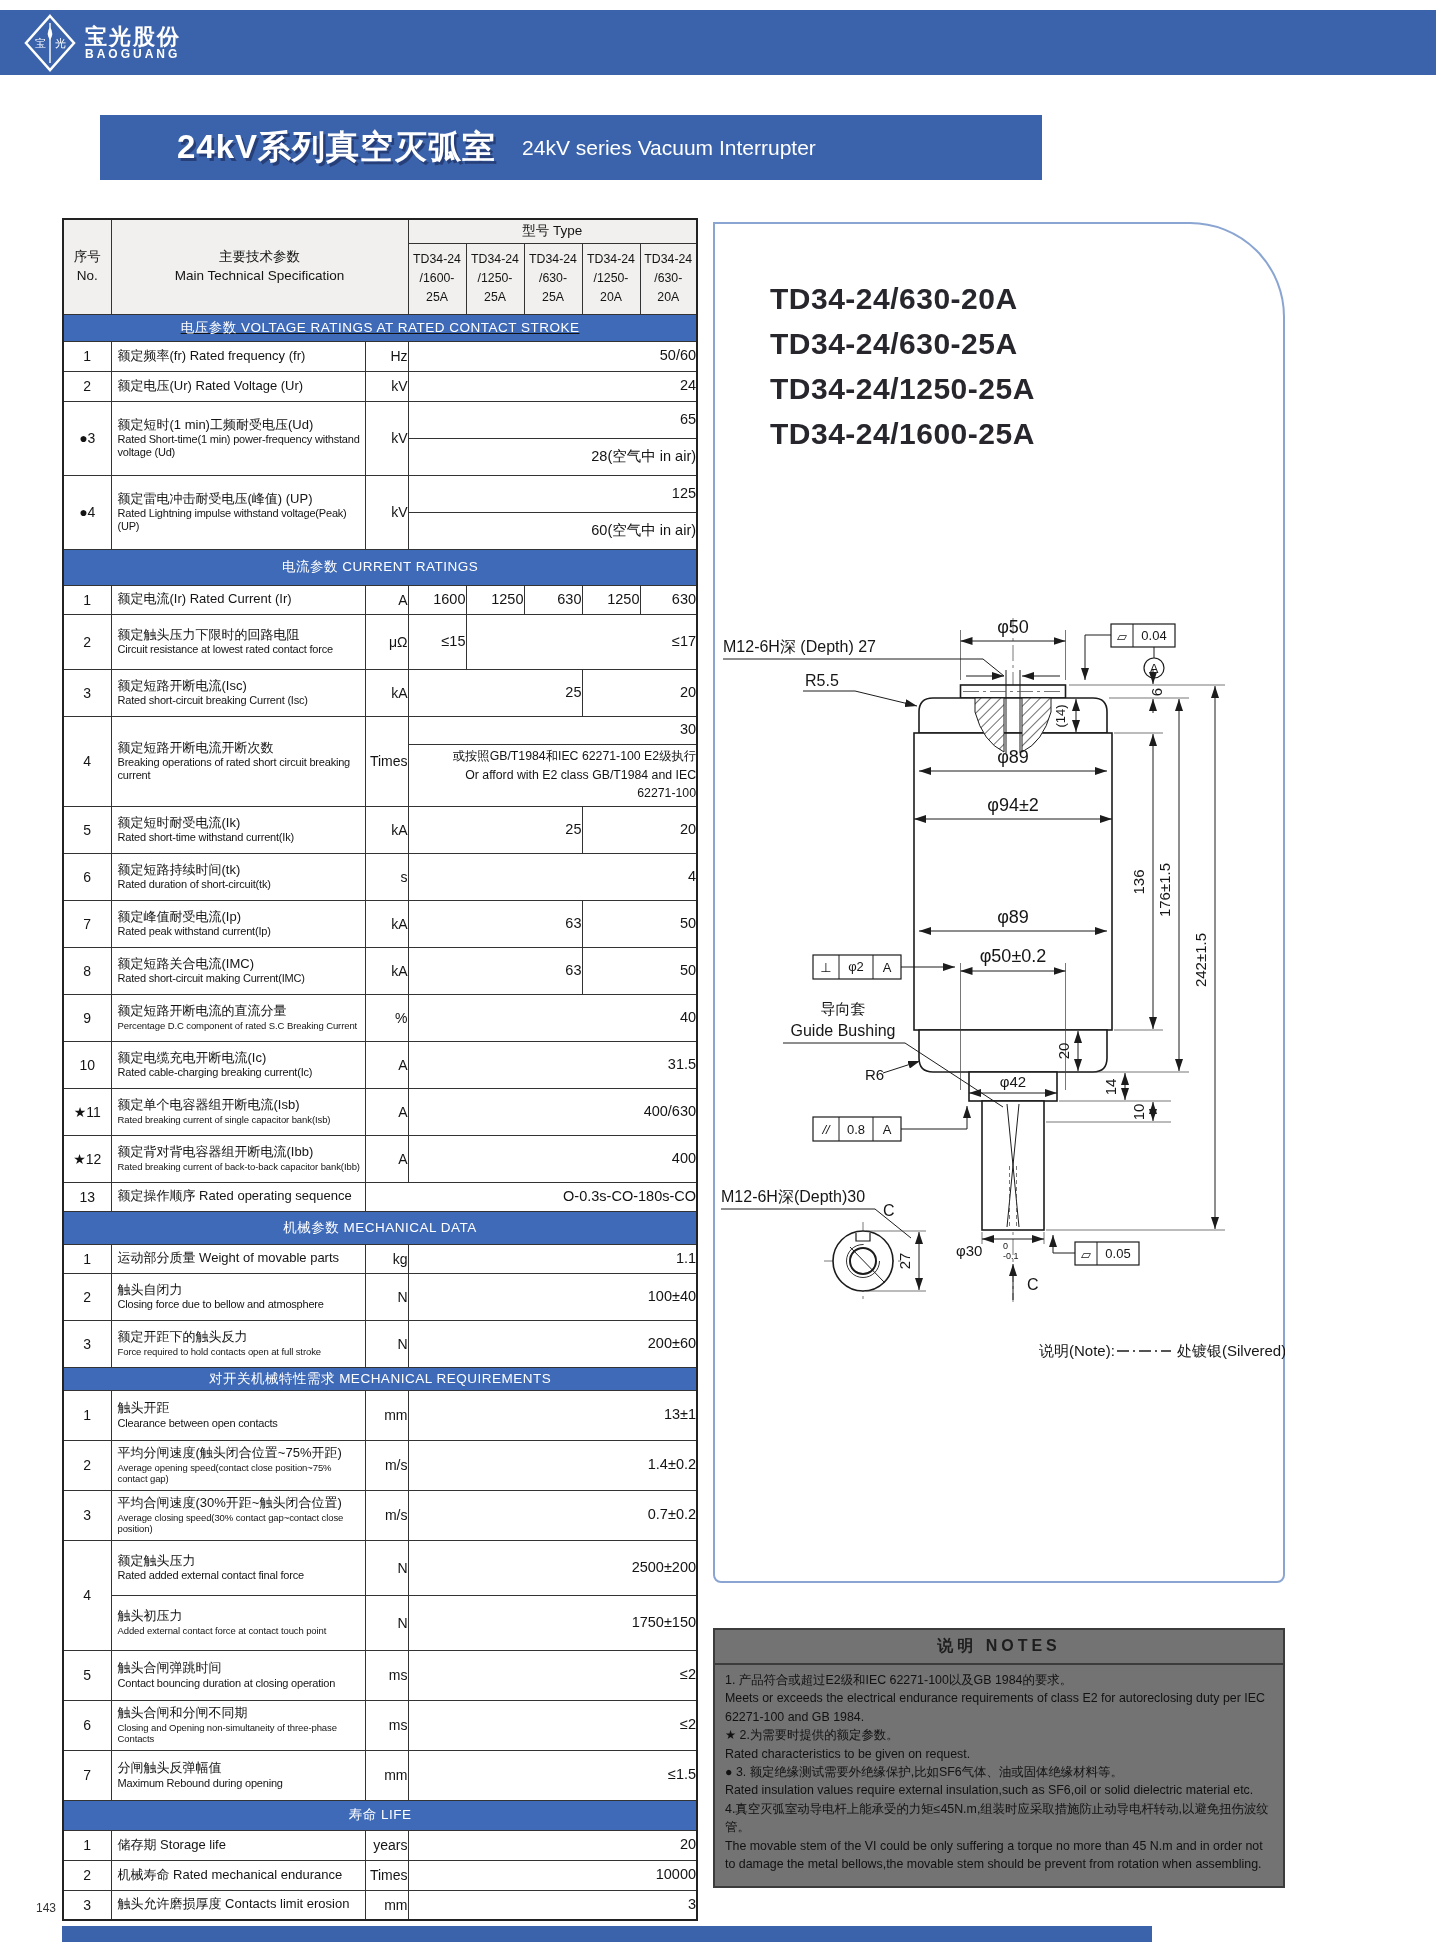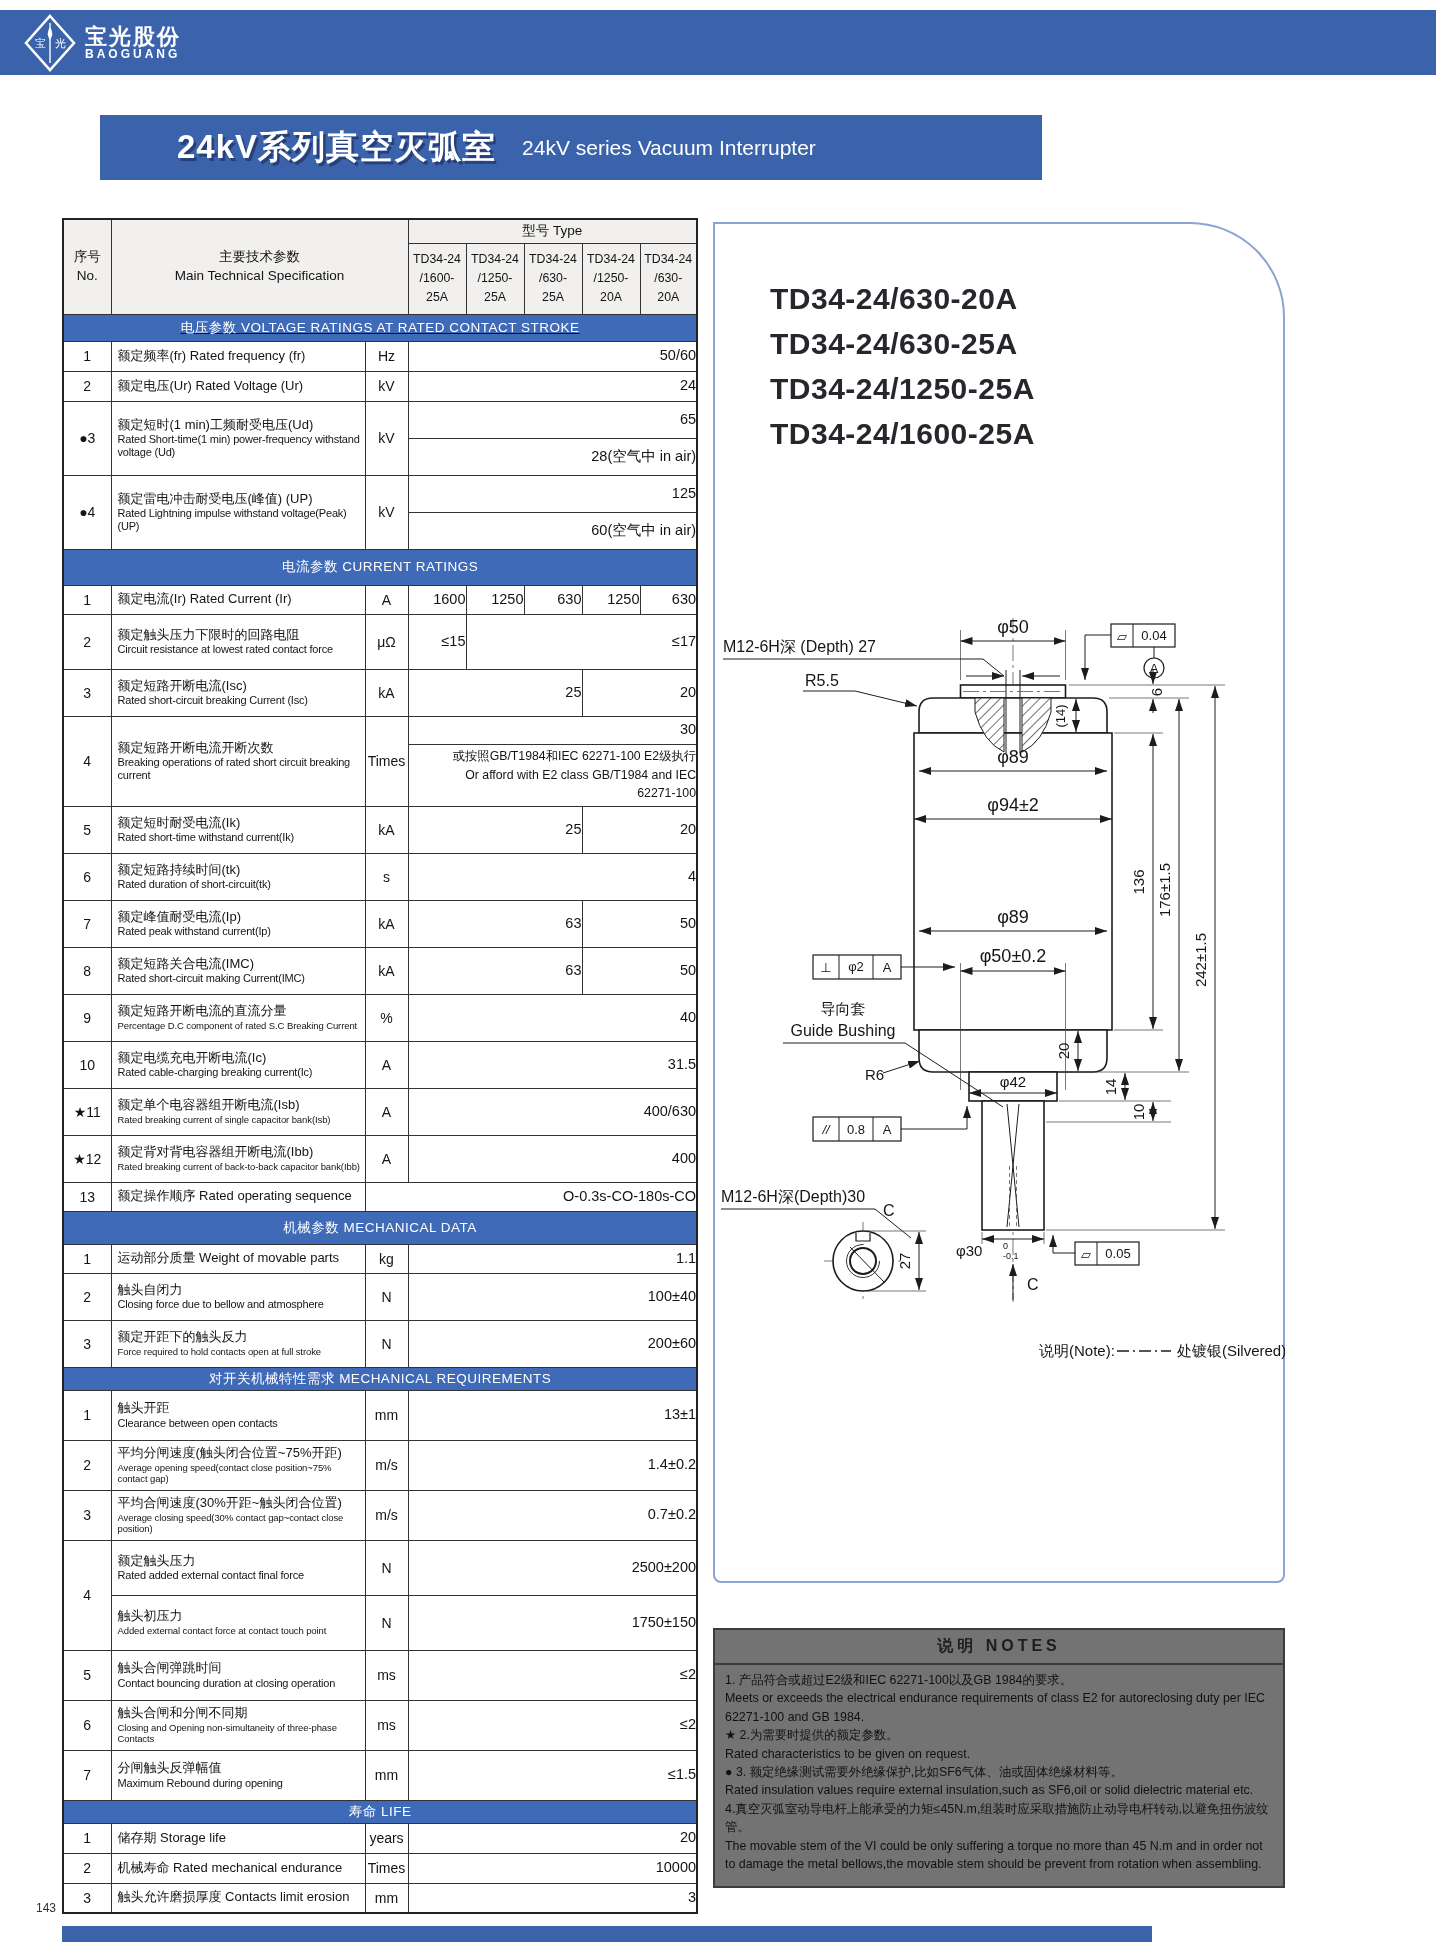--- a/index.html
+++ b/index.html
@@ -24,21 +24,21 @@
   #spec-tbl td{border:1px solid #333;padding:0;vertical-align:middle;overflow:hidden;}
   #spec-tbl .sec{background:var(--c-sec,#3e6ab8);color:#fff;text-align:center;font-size:13.5px;letter-spacing:.5px;}
   #spec-tbl .hd{background:#f1f0ee;text-align:center;font-size:13.5px;line-height:1.4;}
   #spec-tbl .pre{white-space:pre-line;}
   #spec-tbl .model{font-size:12.3px;line-height:1.55;}
   #spec-tbl .no{text-align:center;font-size:14px;}
   #spec-tbl .lab{padding:2px 3px 2px 6px;}
   .cn{font-size:13px;line-height:1.3;white-space:nowrap;}
   .en{font-size:11px;line-height:1.18;letter-spacing:-.2px;white-space:normal;}
   .en.sm{font-size:9.5px;letter-spacing:-.1px;}
-  #spec-tbl .unit{text-align:center;font-size:14px;}
+  #spec-tbl .unit{text-align:right;font-size:14px;}
   #spec-tbl .val{text-align:right;font-size:14.5px;white-space:pre-line;line-height:1.35;}
   #spec-tbl .val.multi{font-size:12.3px;line-height:1.5;}
   
   .panel{position:absolute;left:713px;top:222px;width:572px;height:1361px;box-sizing:border-box;
          border:2px solid #8aa5d2;border-radius:0 95px 8px 8px;background:#fff;}
   #model-list{position:absolute;left:770px;top:276px;}
   .model-line{font-size:30px;font-weight:bold;color:#26262c;line-height:45px;letter-spacing:.5px;white-space:nowrap;}
   #drawing-svg{position:absolute;left:713px;top:500px;}
   
   #drawing-svg .ol{fill:#fff;stroke:#1c1c1c;stroke-width:1.6;}
@@ -396,21 +396,21 @@
         </tr>
         <tr style="height: 50px;">
           <td class="no" rowspan="1">7</td>
           <td class="lab">
             <div class="cn">分闸触头反弹幅值</div>
             <div class="en">Maximum Rebound during opening</div>
           </td>
           <td class="unit" rowspan="1">mm</td>
           <td class="val" colspan="5">≤1.5</td>
         </tr>
-        <tr style="height: 23px;">
+        <tr style="height: 30px;">
           <td class="sec" colspan="8">寿命  LIFE</td>
         </tr>
         <tr style="height: 30px;">
           <td class="no" rowspan="1">1</td>
           <td class="lab">
             <div class="cn">储存期 Storage life</div>
           </td>
           <td class="unit" rowspan="1">years</td>
           <td class="val" colspan="5">20</td>
         </tr>

